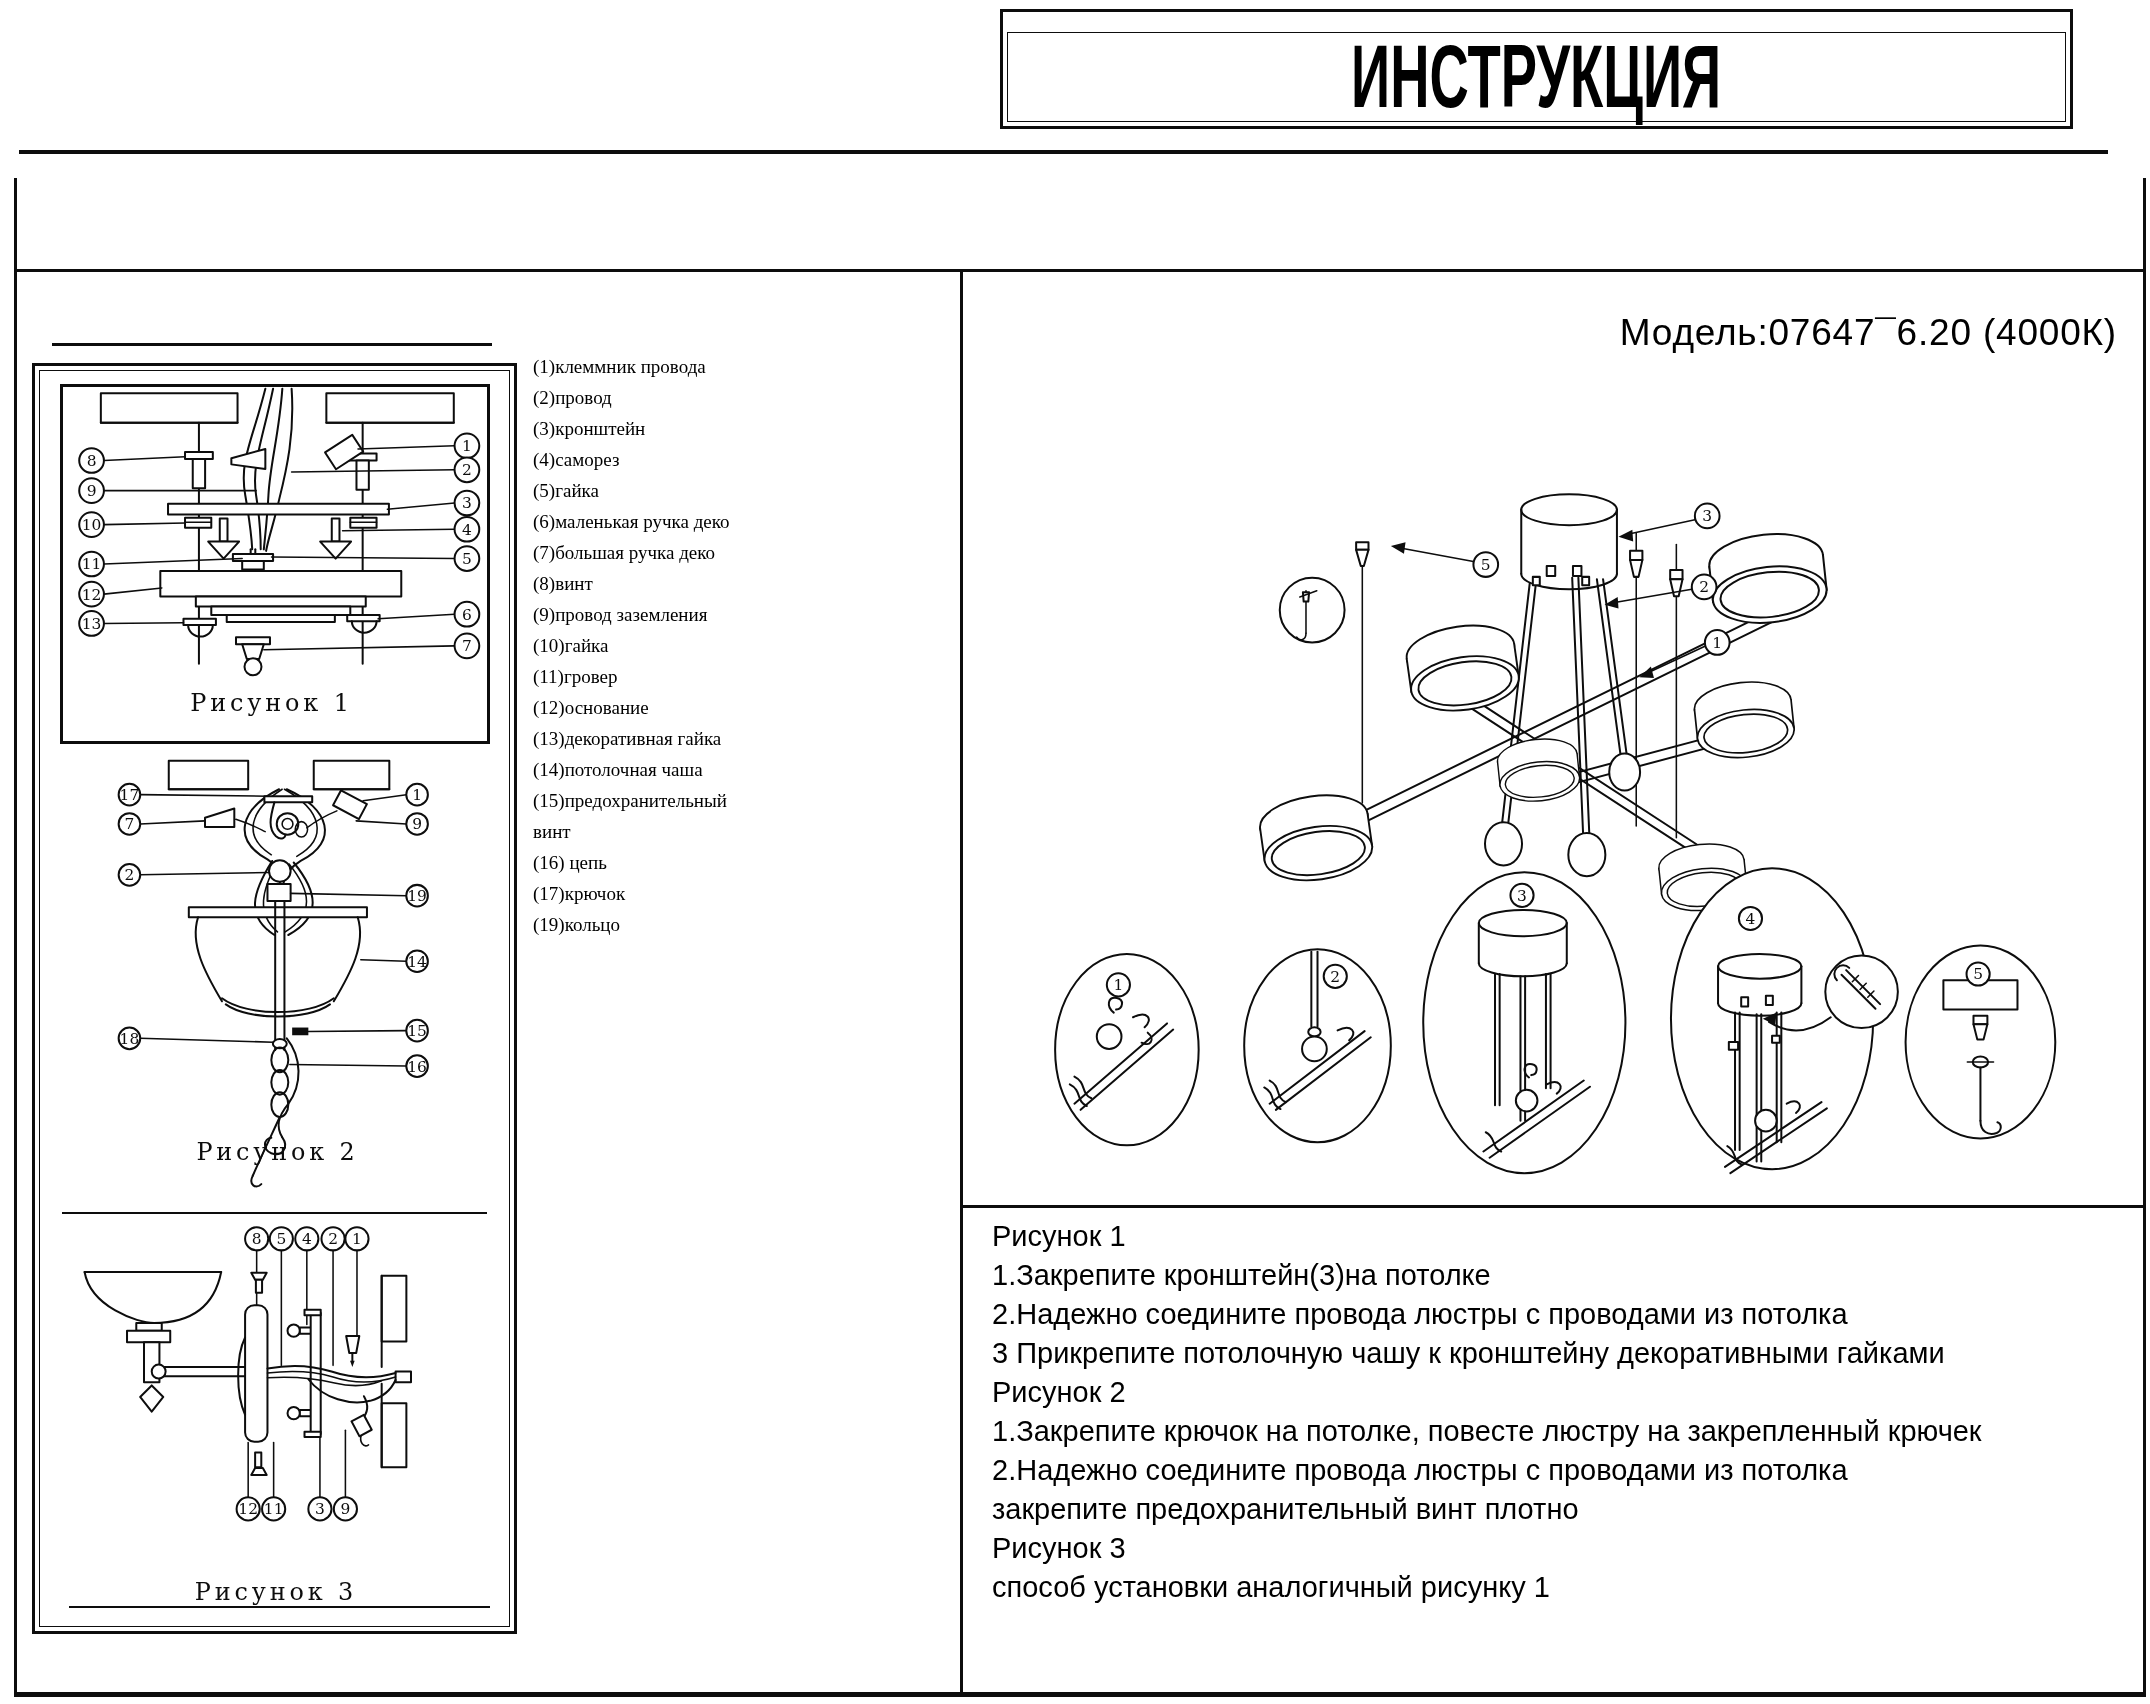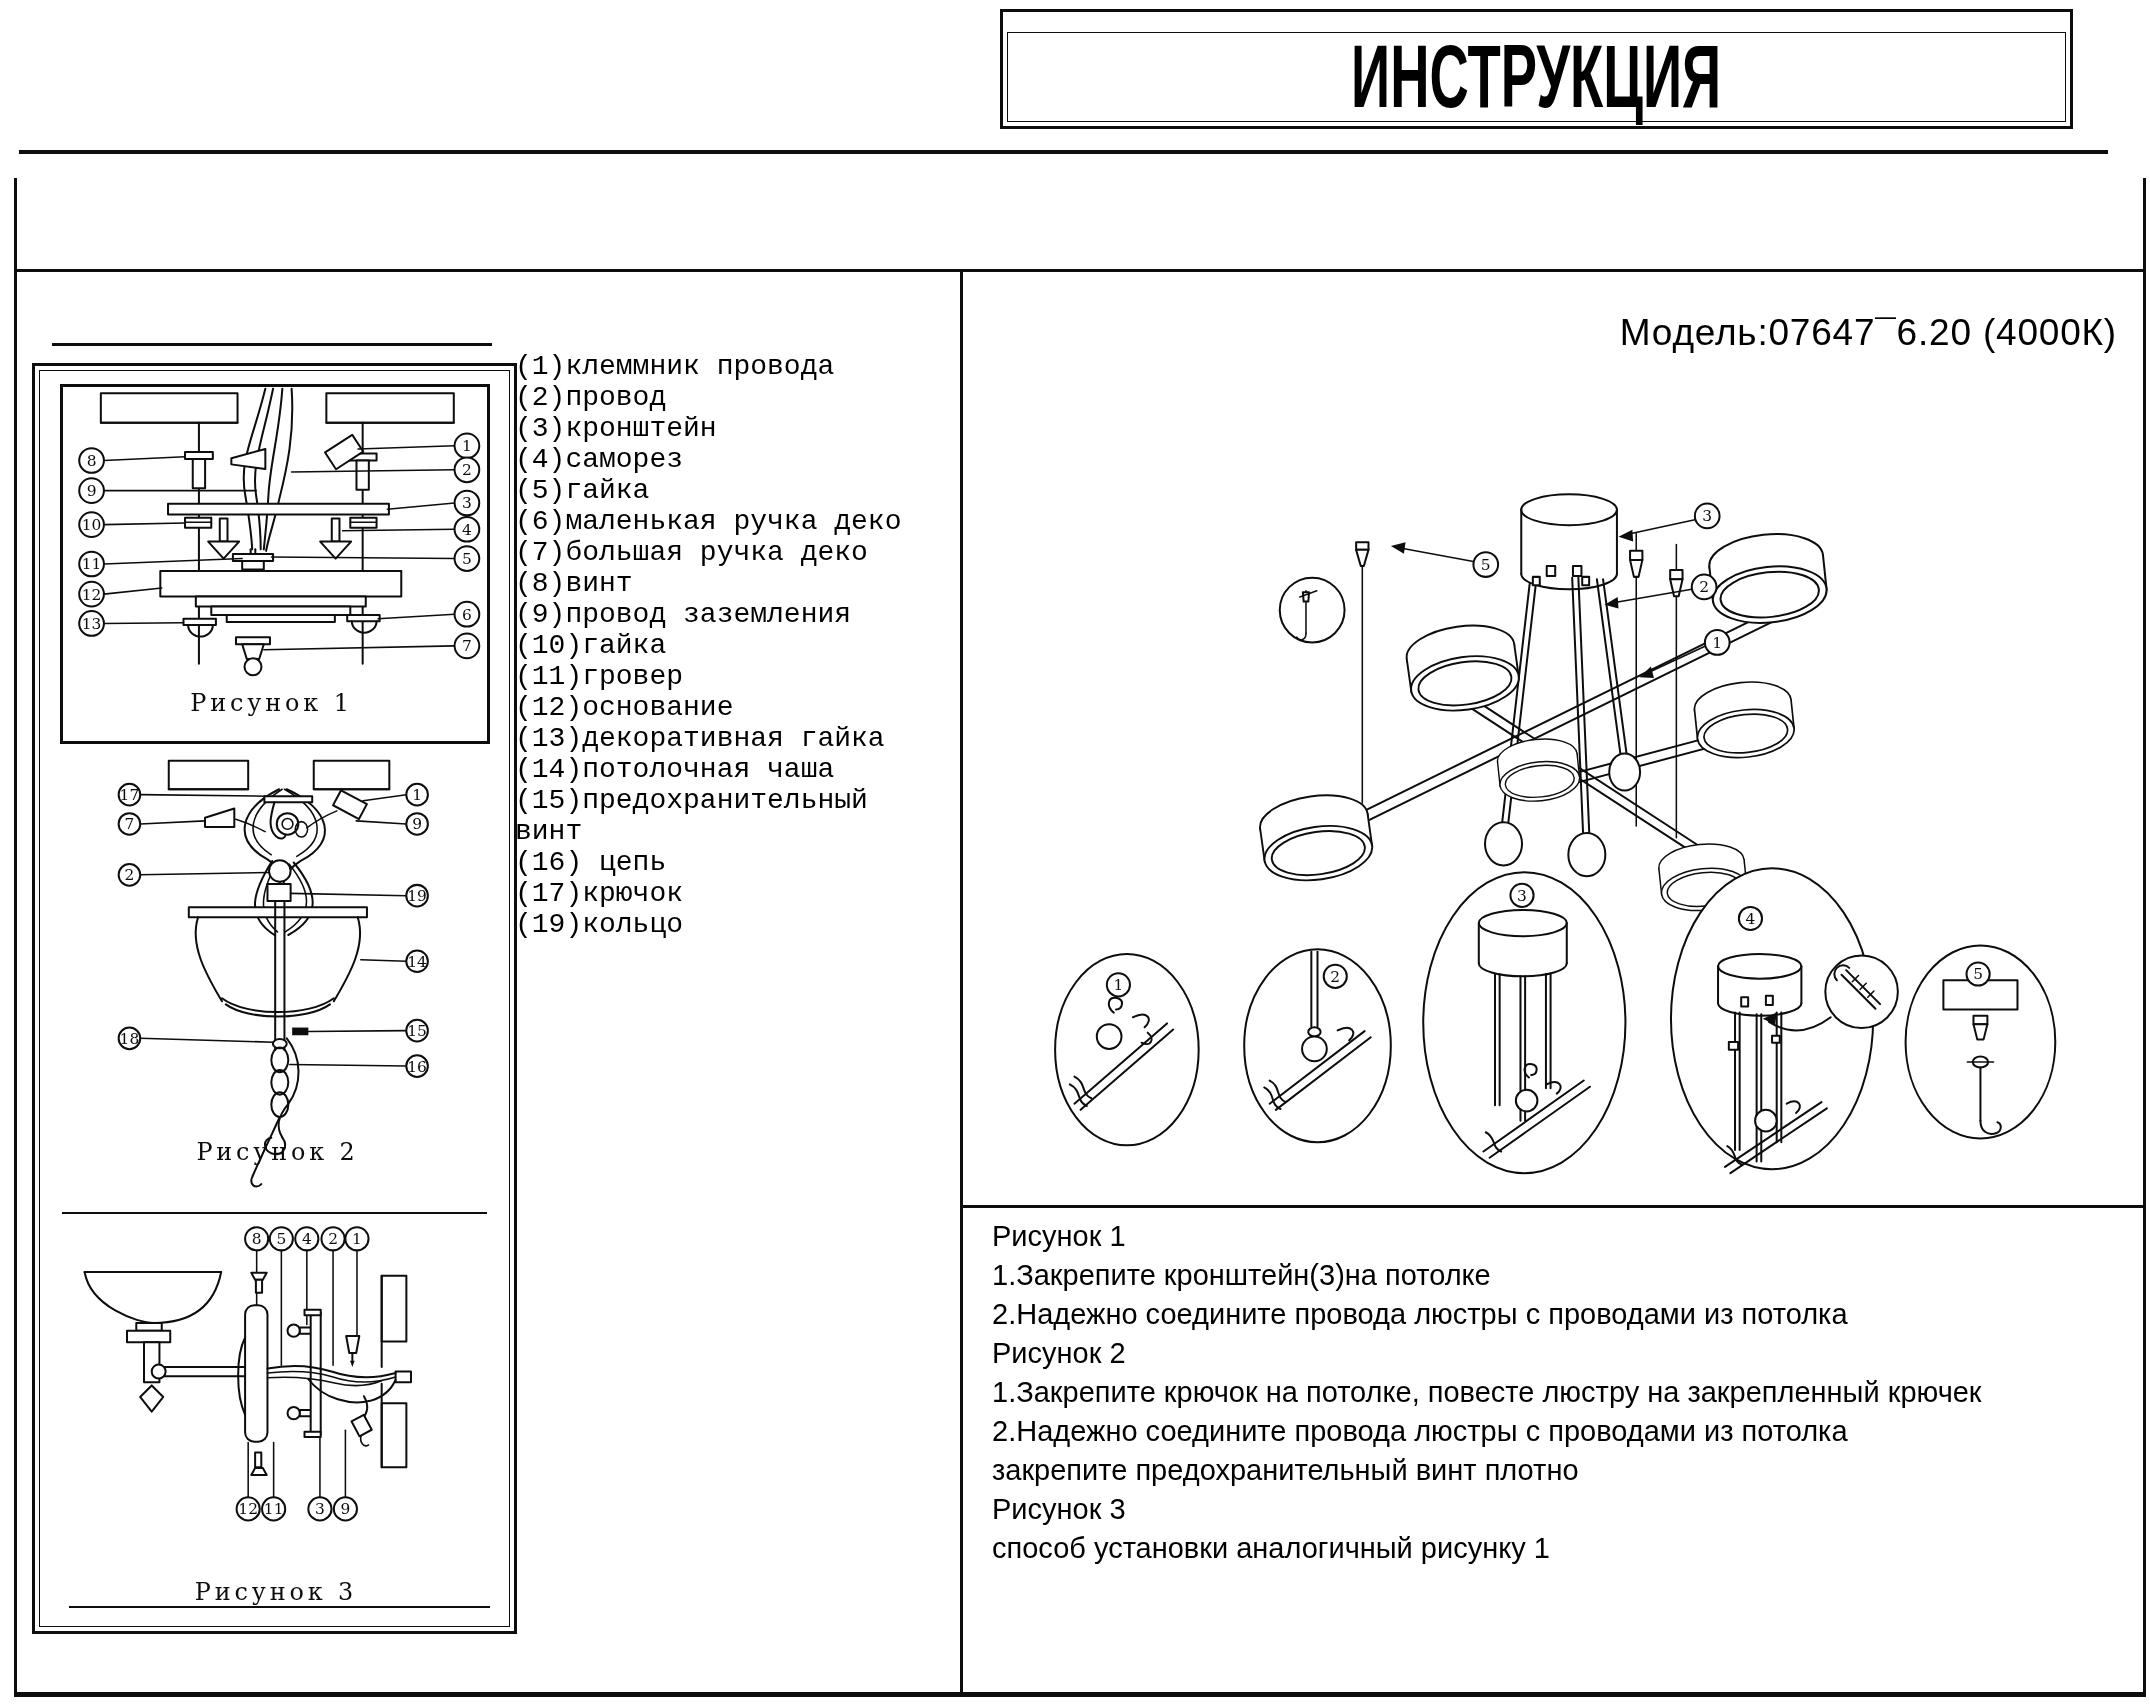--- a/index.html
+++ b/index.html
@@ -21,22 +21,22 @@
               font-size:37px;letter-spacing:0.8px;text-align:right;white-space:nowrap;}
 
   
   .figures-outer{position:absolute;left:32px;top:363px;width:485px;height:1271px;
                  border:3.1px solid #0d0d0d;box-sizing:border-box;}
   .figures-inner{position:absolute;inset:3.9px;border:1.5px solid #0d0d0d;}
   .fig1-box{position:absolute;left:60px;top:384px;width:430px;height:360px;
             border:3.1px solid #0d0d0d;box-sizing:border-box;background:#fff;}
 
   
-  .parts-list{position:absolute;left:515px;top:351px;width:421px;
-              font-family:Liberation Mono, monospace;font-size:28px;line-height:31px;
+  .parts-list{position:absolute;left:533px;top:351px;width:421px;
+              font-family:Liberation Serif, serif;font-size:19px;line-height:31px;
               white-space:nowrap;}
 
   
   .instructions{position:absolute;left:992px;top:1217px;width:1143px;
                 font-size:29px;line-height:39px;white-space:nowrap;}
 
   svg{position:absolute;overflow:visible;}
   .ln{stroke:#0d0d0d;stroke-width:2.6;fill:none;stroke-linecap:round;stroke-linejoin:round;}
   .lnthin{stroke:#0d0d0d;stroke-width:2;fill:none;stroke-linecap:round;}
   .wf{fill:#ffffff;}
@@ -623,20 +623,21 @@
       <path d="M1226,352 C1226,366 1236,372 1247,368 C1254,365 1254,356 1248,354" class="ln"></path>
       <circle cx="1223" cy="162" r="15" class="ln wf"></circle>
       <text x="1223" y="169" class="callout-num">5</text>
     </g>
   </svg>
 
   <div class="instructions">
     <div>Рисунок 1</div>
     <div>1.Закрепите кронштейн(3)на потолке</div>
     <div>2.Надежно соедините провода люстры с проводами из потолка</div>
+    <div>3 Прикрепите потолочную чашу к кронштейну декоративными гайками</div>
     <div>Рисунок 2</div>
     <div>1.Закрепите крючок на потолке, повесте люстру на закрепленный крючек</div>
     <div>2.Надежно соедините провода люстры с проводами из потолка</div>
     <div>закрепите предохранительный винт плотно</div>
     <div>Рисунок 3</div>
     <div>способ установки аналогичный рисунку 1</div>
   </div>
 
 </div>
 

